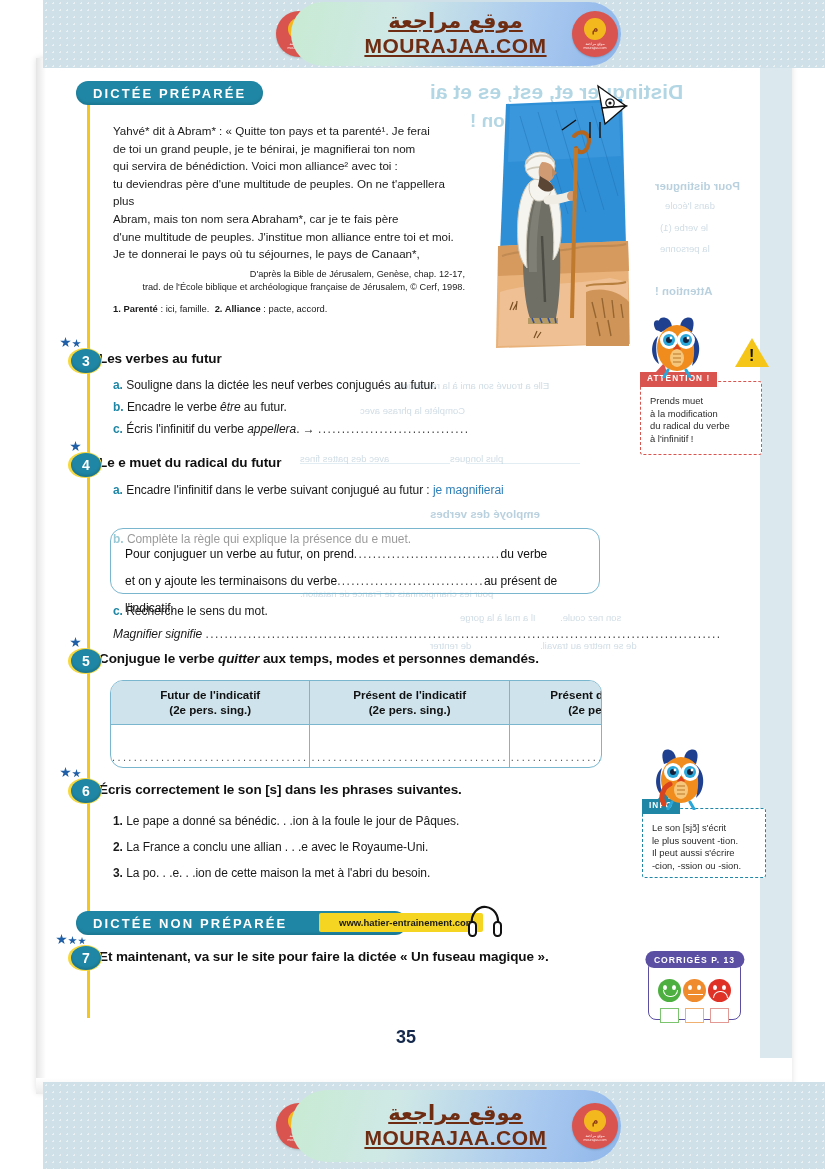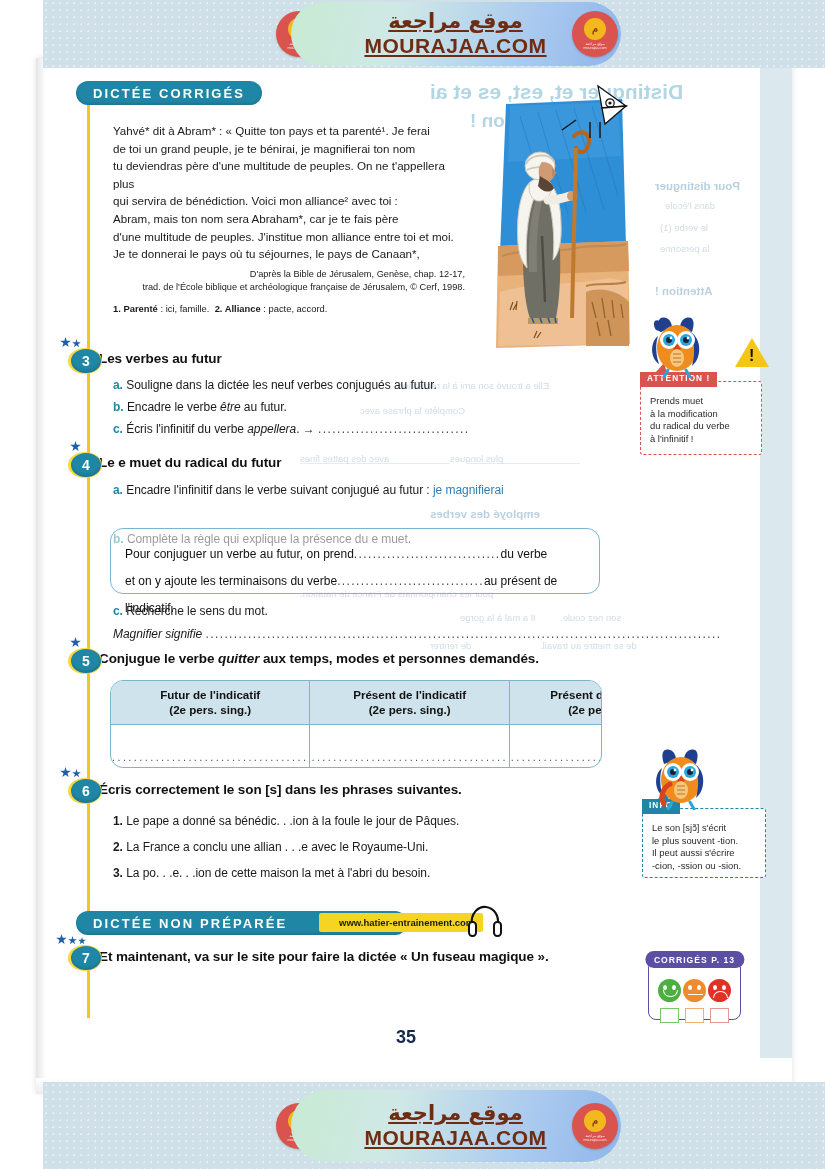--- a/index.html
+++ b/index.html
@@ -582,31 +582,31 @@
 </div>
 
 <svg style="position:absolute;left:560px;top:116px;z-index:11" width="52" height="34">
   <g stroke="#111" stroke-width="1.4">
     <line x1="2" y1="14" x2="16" y2="4"></line>
     <line x1="30" y1="6" x2="30" y2="22"></line>
     <line x1="40" y1="6" x2="40" y2="22"></line>
   </g>
 </svg>
 
-<div class="section-pill" style="left:76px; top:81px;">DICTÉE CORRIGÉS</div>
+<div class="section-pill" style="left:76px; top:81px;">DICTÉE PRÉPARÉE</div>
 
 <div class="rail" style="top:100px; height:258px;"></div>
 <div class="rail" style="top:358px; height:560px;"></div>
 <div class="rail" style="top:960px; height:58px;"></div>
 
 <div class="dictee-text" style="left:113px; top:122px; width:350px;">
   <div>Yahvé* dit à Abram* : « Quitte ton pays et ta parenté¹. Je ferai</div>
   <div>de toi un grand peuple, je te bénirai, je magnifierai ton nom</div>
+  <div>qui servira de bénédiction. Voici mon alliance² avec toi :</div>
   <div>tu deviendras père d'une multitude de peuples. On ne t'appellera plus</div>
-  <div>qui servira de bénédiction. Voici mon alliance² avec toi :</div>
   <div>Abram, mais ton nom sera Abraham*, car je te fais père</div>
   <div>d'une multitude de peuples. J'institue mon alliance entre toi et moi.</div>
   <div>Je te donnerai le pays où tu séjournes, le pays de Canaan*,</div>
 </div>
 
 <div class="source" style="left:105px; top:268px;text-align:right;">
   <div>D'après la Bible de Jérusalem, Genèse, chap. 12-17,</div>
   <div>trad. de l'École biblique et archéologique française de Jérusalem, © Cerf, 1998.</div>
 </div>
 

